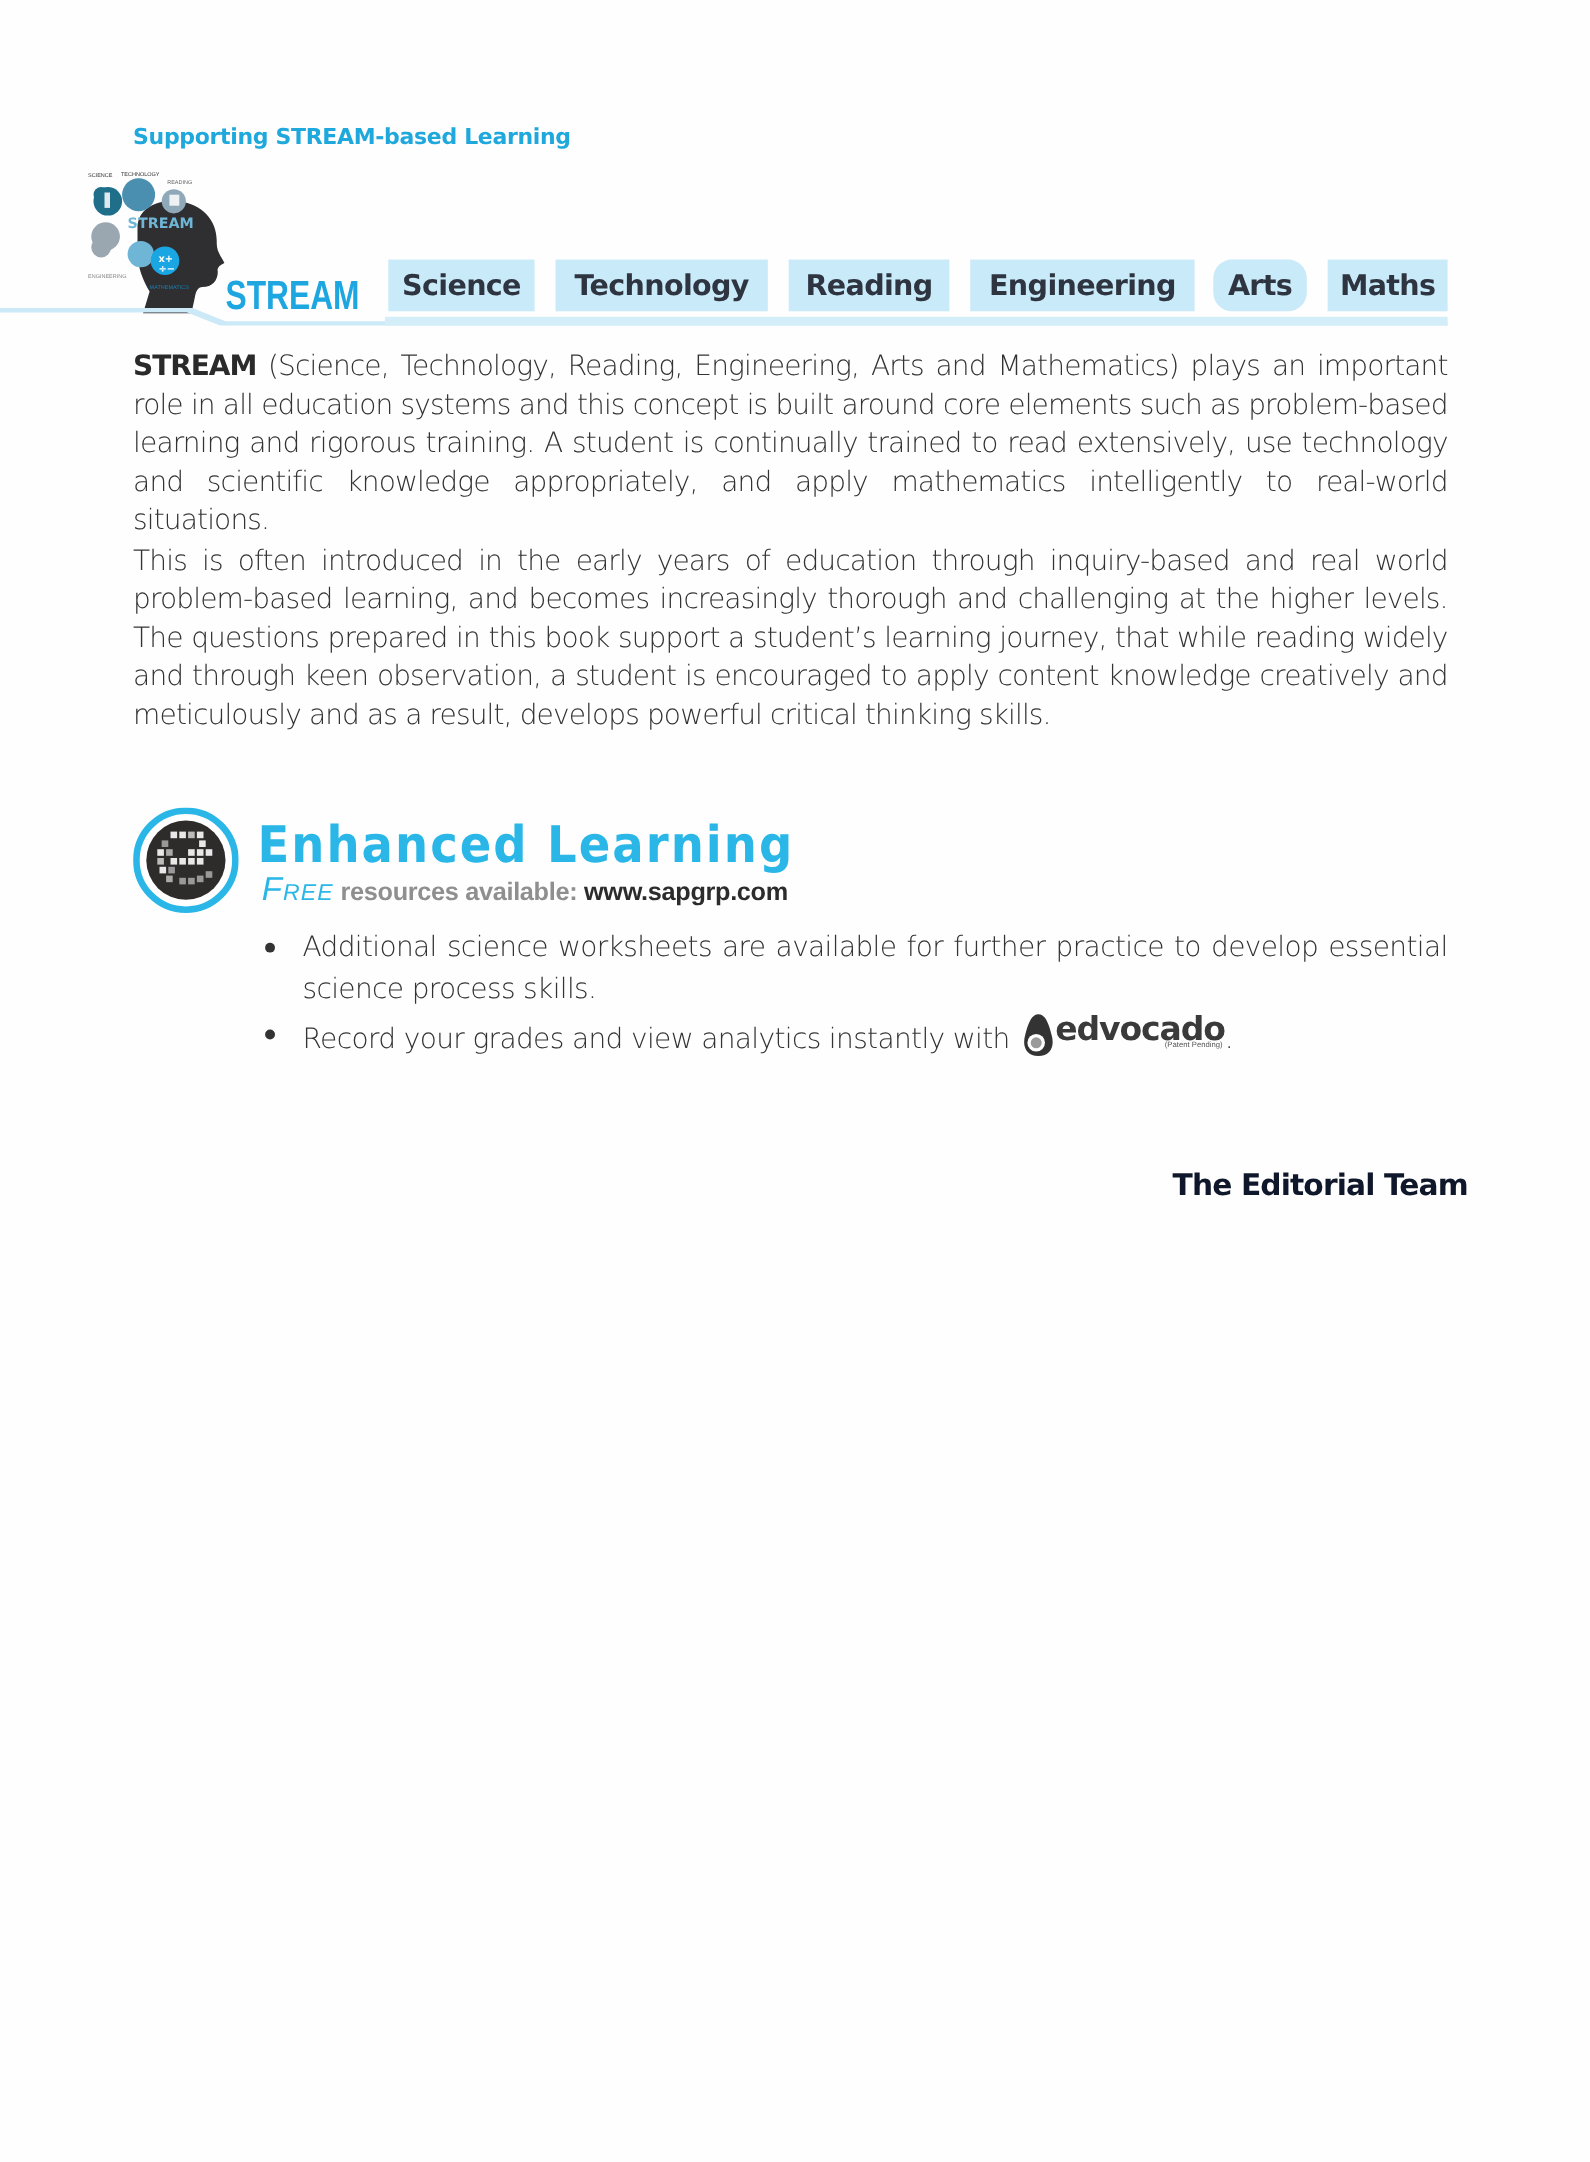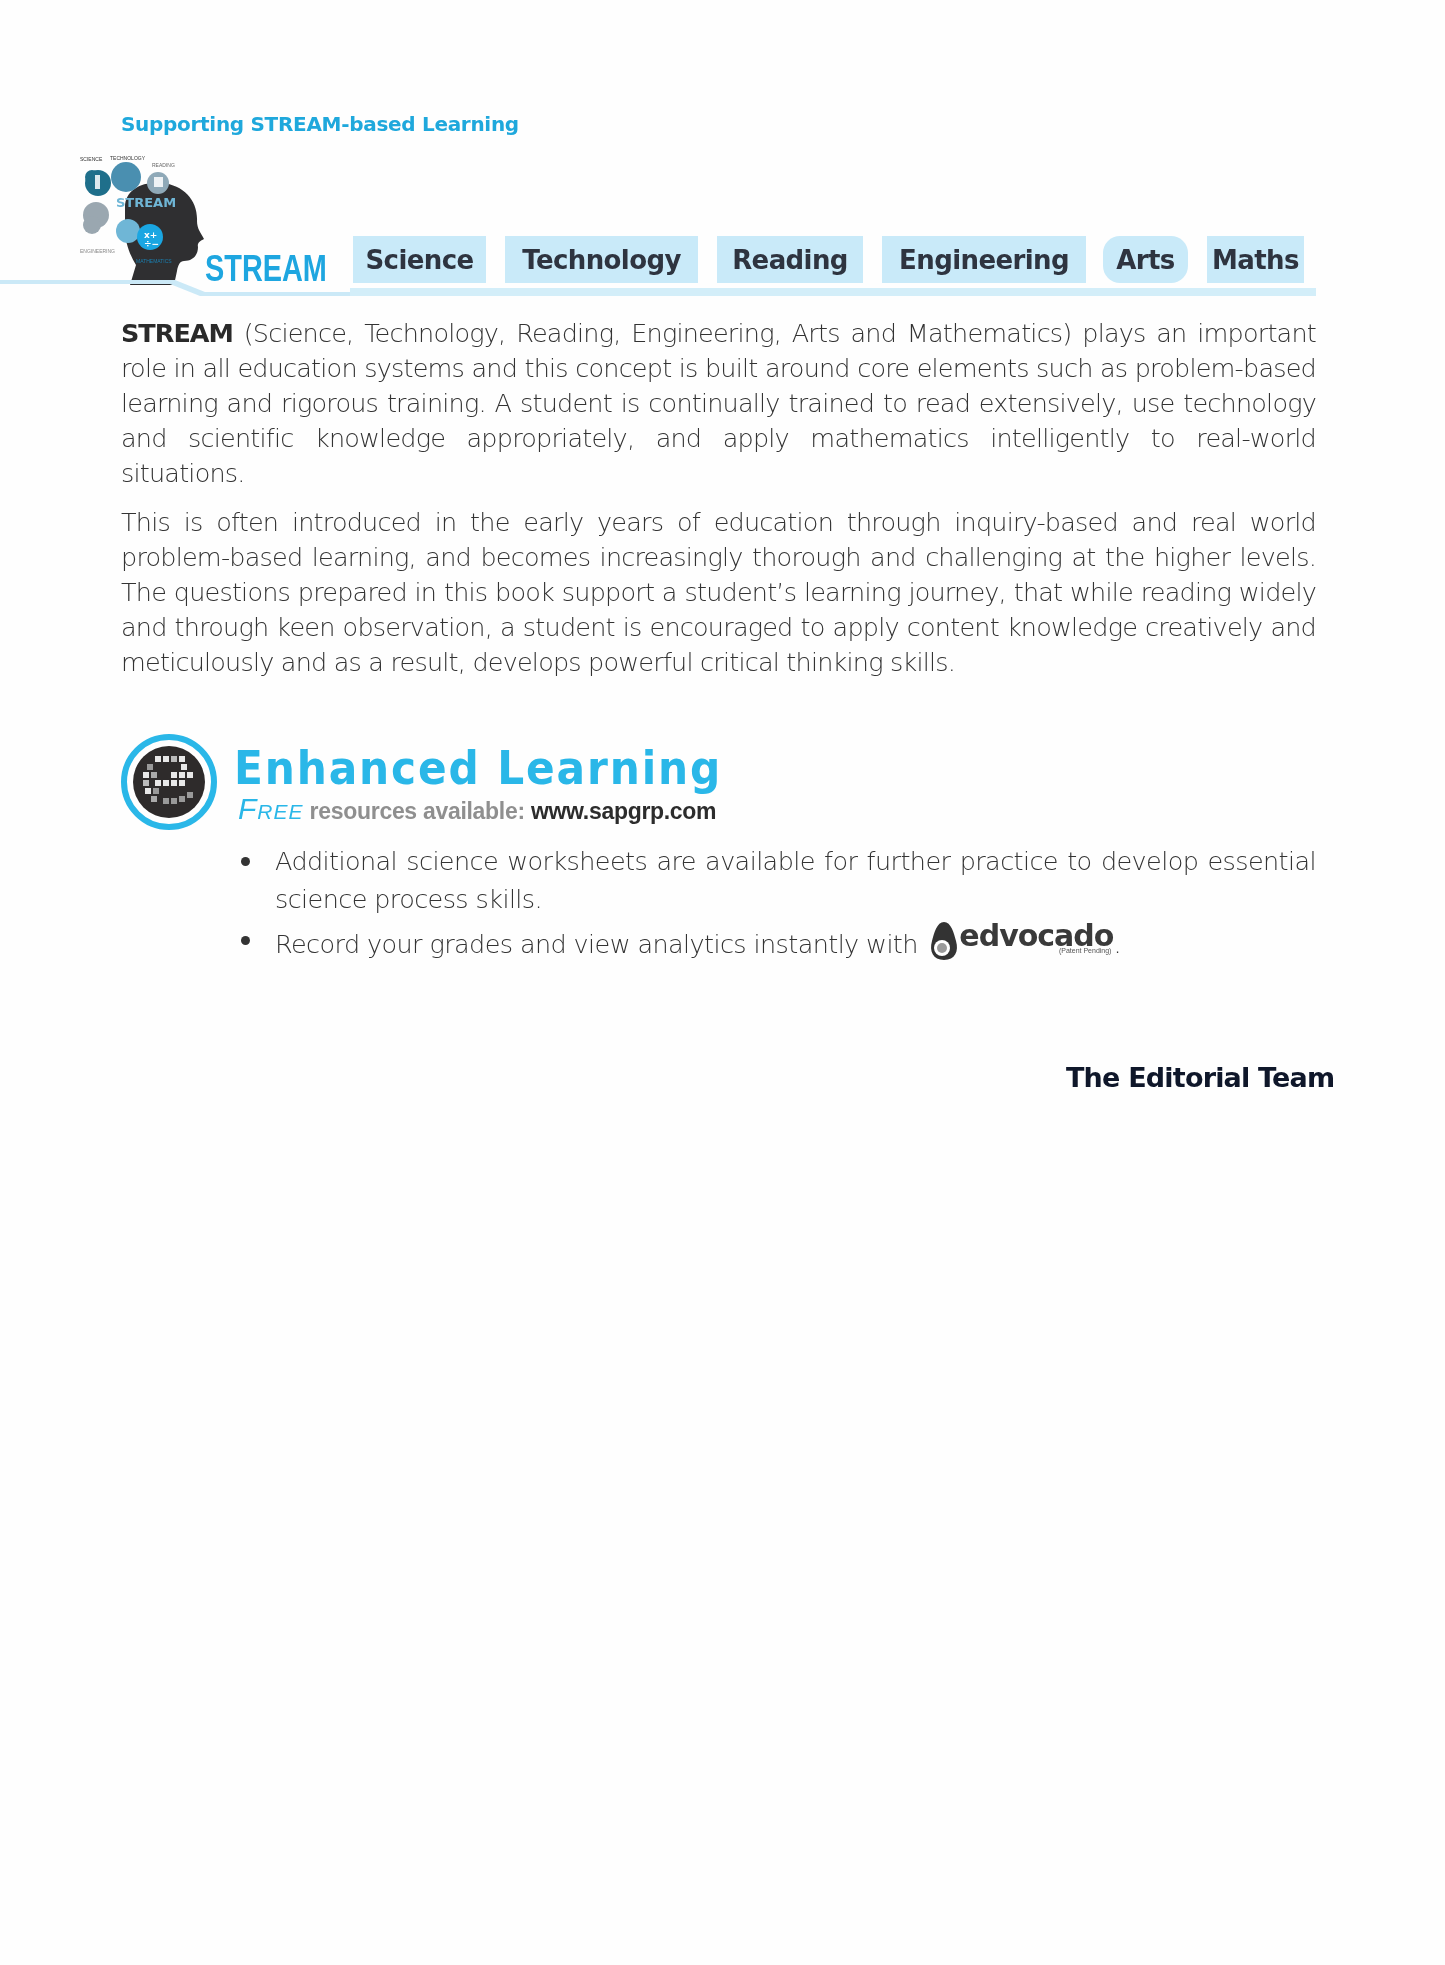--- a/index.html
+++ b/index.html
@@ -27,21 +27,21 @@
   }
   .tab span { font-weight:600; }
   #tabbar-under { left:350px; top:288px; width:966px; height:8px; background:#d3eef9; }
   .para {
     position:absolute; left:121px; width:1195px; font-size:25.5px; line-height:35px; color:#333;
     text-align:justify; font-family:"DejaVu Sans", sans-serif; font-weight:200; letter-spacing:-0.8px;
     word-spacing:0px;
   }
   .para b { font-weight:bold; color:#2a2a2a; letter-spacing:-1px; }
   #p1 { top:316px; }
-  #p2 { top:505px; }
+  #p2 { top:493px; }
   
   #el-icon { left:121px; top:734px; width:96px; height:96px; }
   #el-heading {
     left:234px; top:741px; font-size:46px; font-weight:bold; color:#2ab7e8;
     font-family:"DejaVu Sans", sans-serif; letter-spacing:2px; white-space:nowrap;
     transform:scaleX(0.92); transform-origin:left top;
   }
   #el-sub { left:238px; top:792px; font-size:23px; white-space:nowrap; font-family:"Liberation Sans", sans-serif; }
   #el-free { color:#2ab7e8; font-style:italic; font-variant:small-caps; font-size:30px; letter-spacing:1px; }
   #el-res { color:#8f8f8f; font-weight:bold; letter-spacing:-0.3px; }
@@ -104,21 +104,21 @@
   </div>
 <div class="tab" style="left:717px;width:146px;">
     <span>Reading</span>
   </div>
 <div class="tab" style="left:882px;width:204px;">
     <span>Engineering</span>
   </div>
 <div class="tab" style="left:1103px;width:85px;border-radius:17px;">
     <span>Arts</span>
   </div>
-<div class="tab" style="left:1207px;width:97px;">
+<div class="tab" style="left:1207px;width:109px;">
     <span>Maths</span>
   </div>
 <div id="tabbar-under" class="abs"></div>
 
 <p id="p1" class="para" style="margin:0;"><b>STREAM</b><span> (Science, Technology, Reading, Engineering, Arts and Mathematics) plays an important role in all education systems and this concept is built around core elements such as problem-based learning and rigorous training. A student is continually trained to read extensively, use technology and scientific knowledge appropriately, and apply mathematics intelligently to real-world situations.</span></p>
 <p id="p2" class="para" style="margin:0;"><span>This is often introduced in the early years of education through inquiry-based and real world problem-based learning, and becomes increasingly thorough and challenging at the higher levels. The questions prepared in this book support a student’s learning journey, that while reading widely and through keen observation, a student is encouraged to apply content knowledge creatively and meticulously and as a result, develops powerful critical thinking skills.</span></p>
 
 <svg id="el-icon" class="abs" viewBox="0 0 96 96">
   <circle cx="48" cy="48" r="45" fill="none" stroke="#2ab7e8" stroke-width="6"></circle>
   <circle cx="48" cy="48" r="39" fill="#fff"></circle>

